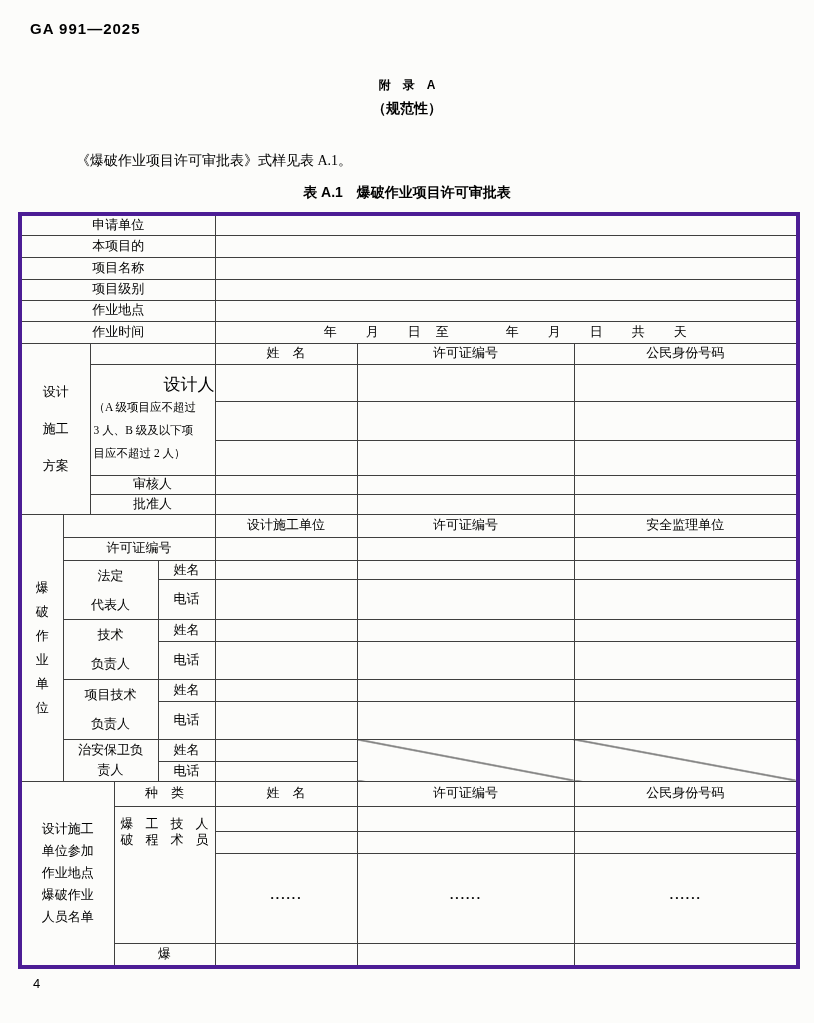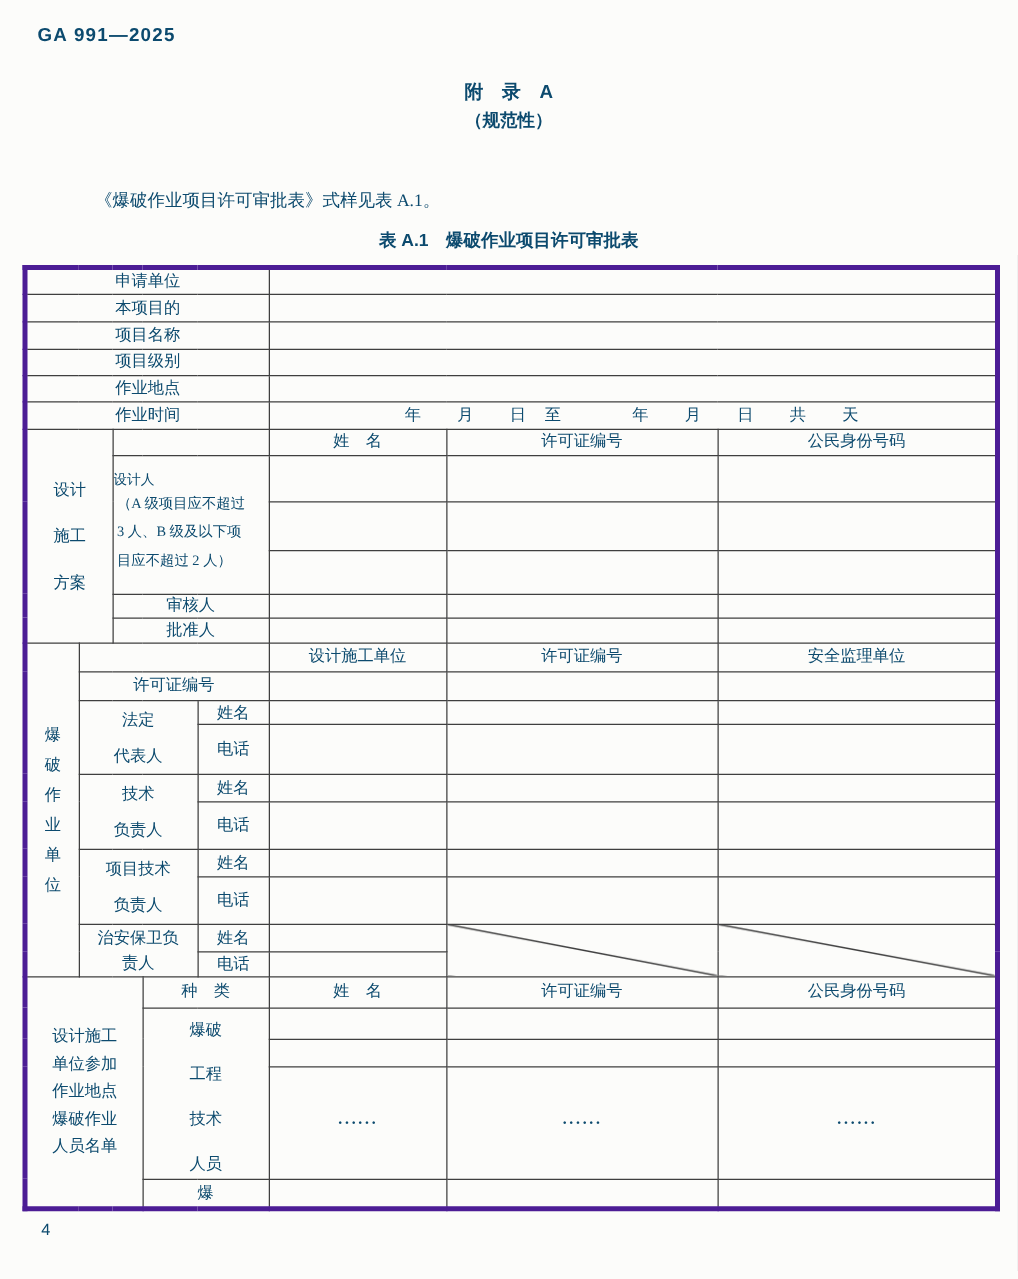--- a/index.html
+++ b/index.html
@@ -1,30 +1,30 @@
 <!DOCTYPE html>
 <html><head>
 <meta charset="utf-8">
 <style>
   html,body { margin:0; padding:0; background:#e8e8e8; }
   .page {
     position:relative; width:814px; height:1023px; margin:0 auto;
-    background:#fcfcfa; color:#0c4a6e; overflow:hidden;
+    background:#fcfcfa; color:#000000; overflow:hidden;
     font-family:"Liberation Serif","DejaVu Serif",serif;
   }
   .doc-code {
     position:absolute; left:30px; top:20px;
     font-family:"Liberation Sans","DejaVu Sans",sans-serif;
     font-weight:700; font-size:15px; letter-spacing:1px;
   }
   .title-block {
     position:absolute; top:62px; left:0; width:100%; text-align:center;
     font-family:"Liberation Sans","DejaVu Sans",sans-serif; font-weight:700;
   }
-  .title-line1 { font-size:15px; line-height:23px; }
+  .title-line1 { font-size:12px; line-height:23px;margin-top:12px; }
   .title-line2 { font-size:14px; line-height:23px; }
   .title-line3 { font-size:15px; line-height:23px; }
   .intro {
     position:absolute; left:39px; top:152px; width:740px;
     font-size:14px; text-indent:37px;
   }
   .caption {
     position:absolute; top:184px; left:0; width:100%; text-align:center;
     font-family:"Liberation Sans","DejaVu Sans",sans-serif;
     font-weight:700; font-size:14px;
@@ -40,28 +40,28 @@
     overflow:hidden;
   }
   td.time-cell { padding-right:45px; letter-spacing:1px; }
   
   .vline { display:block; }
   td.design-side .vline { line-height:37px; }
   td.unit-side .vline { line-height:24px; }
   td.staff-side .vline { line-height:22px; }
   
   td.designer-cell { vertical-align:top; padding:8px 6px 4px 6px; }
-  .designer-name { text-align:left; font-size:11px; }
+  .designer-name { text-align:right; font-size:17px; }
   .designer-note .vline { font-size:11.5px; text-align:left; line-height:23px; padding-left:3px; }
   
   td.pair .vline { line-height:29px; }
   td.pair-tight .vline { line-height:20px; }
   
   td.btype { vertical-align:top; }
-  td.btype .stack { display:flex; flex-direction:column; justify-content:space-between; height:124px; padding:8px 0 2px 0; }
+  td.btype .stack { display:flex; flex-direction:row; justify-content:space-between; height:124px; padding:8px 0 2px 0; }
   
   td.dots { vertical-align:top; padding-top:7px; font-weight:700; letter-spacing:1px; font-size:13px; }
   
   td.diag {
     background:linear-gradient(to top right,
       transparent calc(50% - 1px), #3f3f3f calc(50% - 0.2px),
       #3f3f3f calc(50% + 0.2px), transparent calc(50% + 1px));
   }
   .page-number {
     position:absolute; left:33px; top:976px; font-size:13px;

